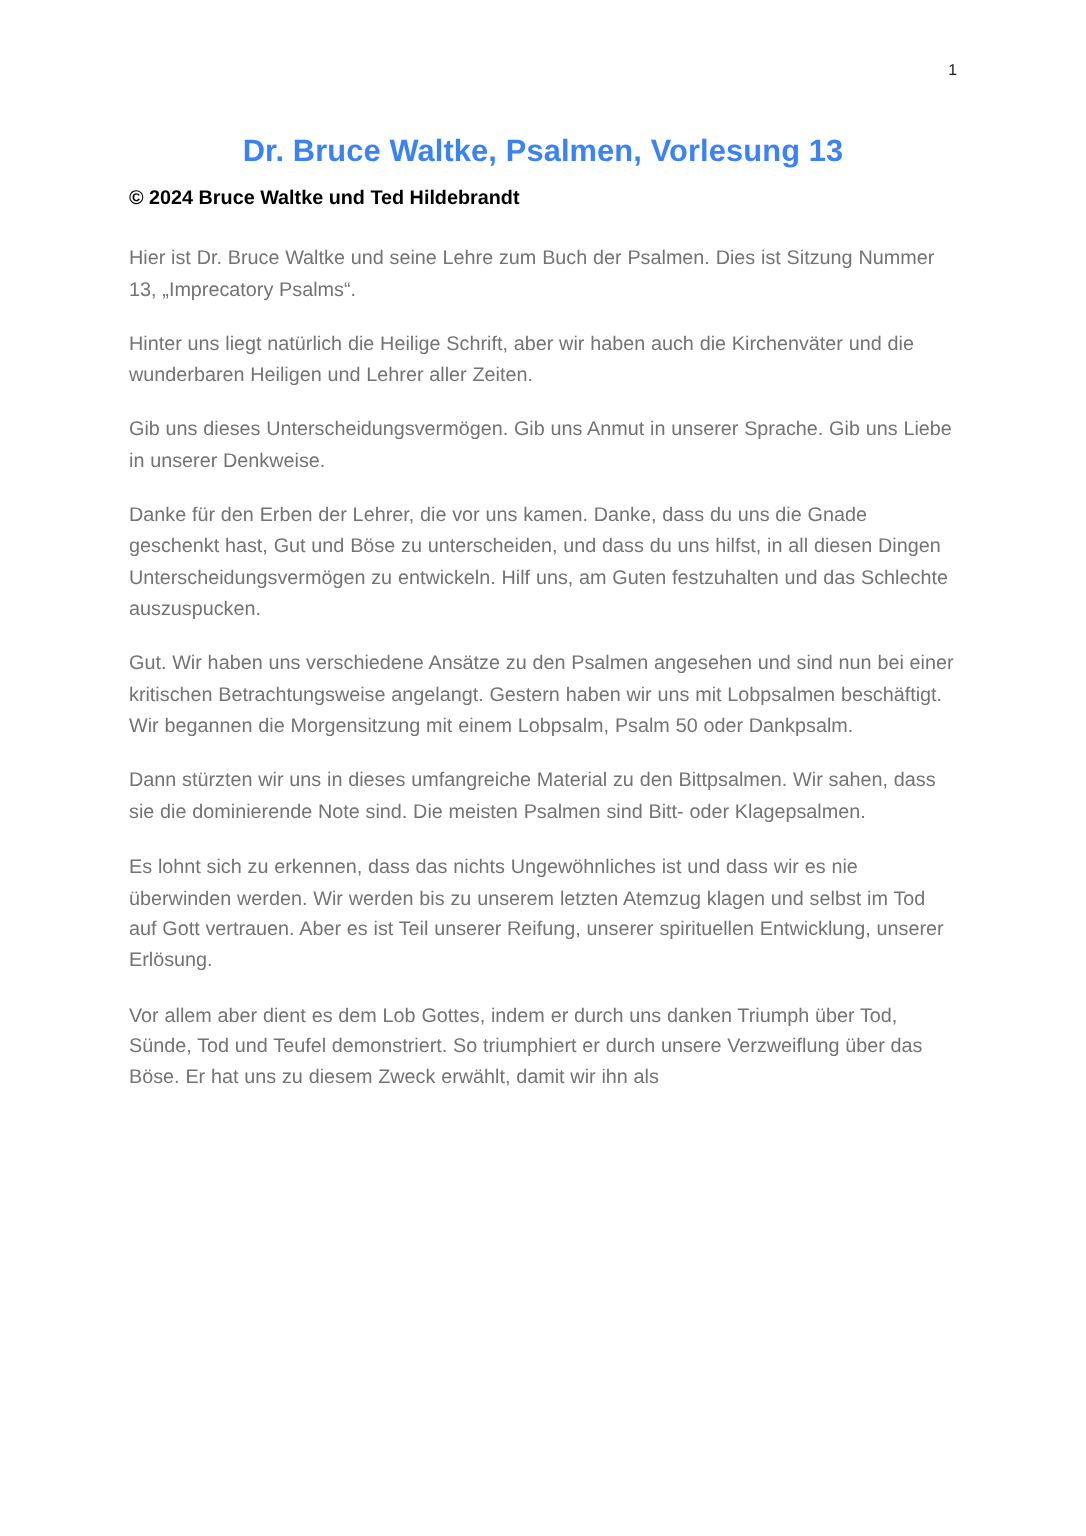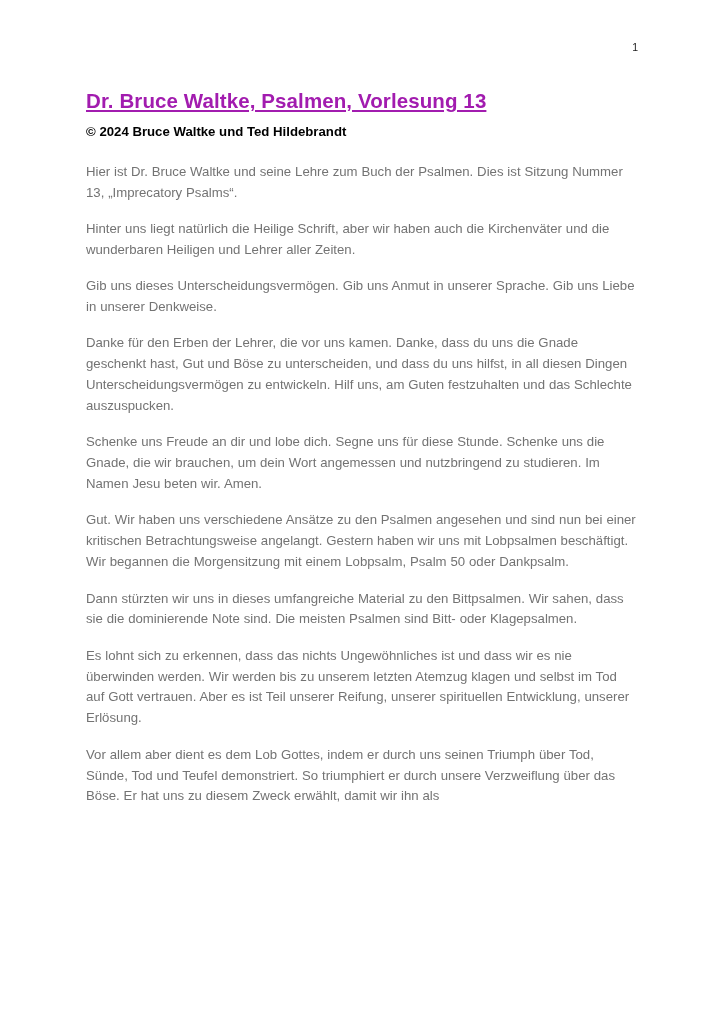--- a/index.html
+++ b/index.html
@@ -25,26 +25,26 @@
   .page-number {
     position: absolute;
     top: 42px;
     right: 86px;
     font-size: 10.5px;
     color: #1a1a1a;
     line-height: 1;
   }
   .doc-title {
     margin: 48px 0 0 0;
+    text-align: center;
     font-size: 20.5px;
     font-weight: bold;
     letter-spacing: 0.1px;
-    color: #a21caf;
+    color: #3b82f6;
     line-height: 1.25;
-    text-decoration: underline;
   }
   .doc-subtitle {
     margin: 9px 0 0 0;
     text-align: left;
     font-size: 13.2px;
     font-weight: bold;
     color: #000000;
     line-height: 1.3;
   }
   .body-text {
@@ -71,20 +71,19 @@
 
   <h1 class="doc-title">Dr. Bruce Waltke, Psalmen, Vorlesung 13</h1>
 
   <div class="doc-subtitle">© 2024 Bruce Waltke und Ted Hildebrandt</div>
 
   <div class="body-text">
     <p class="para">Hier ist Dr. Bruce Waltke und seine Lehre zum Buch der Psalmen. Dies ist Sitzung Nummer 13, „Imprecatory Psalms“.</p>
     <p class="para">Hinter uns liegt natürlich die Heilige Schrift, aber wir haben auch die Kirchenväter und die wunderbaren Heiligen und Lehrer aller Zeiten.</p>
     <p class="para">Gib uns dieses Unterscheidungsvermögen. Gib uns Anmut in unserer Sprache. Gib uns Liebe in unserer Denkweise.</p>
     <p class="para">Danke für den Erben der Lehrer, die vor uns kamen. Danke, dass du uns die Gnade geschenkt hast, Gut und Böse zu unterscheiden, und dass du uns hilfst, in all diesen Dingen Unterscheidungsvermögen zu entwickeln. Hilf uns, am Guten festzuhalten und das Schlechte auszuspucken.</p>
-    <p class="para">Schenke uns Freude an dir und lobe dich. Segne uns für diese Stunde. Schenke uns die Gnade, die wir brauchen, um dein Wort angemessen und nutzbringend zu studieren. Im Namen Jesu beten wir. Amen.</p>
     <p class="para">Gut. Wir haben uns verschiedene Ansätze zu den Psalmen angesehen und sind nun bei einer kritischen Betrachtungsweise angelangt. Gestern haben wir uns mit Lobpsalmen beschäftigt. Wir begannen die Morgensitzung mit einem Lobpsalm, Psalm 50 oder Dankpsalm.</p>
     <p class="para">Dann stürzten wir uns in dieses umfangreiche Material zu den Bittpsalmen. Wir sahen, dass sie die dominierende Note sind. Die meisten Psalmen sind Bitt- oder Klagepsalmen.</p>
     <p class="para">Es lohnt sich zu erkennen, dass das nichts Ungewöhnliches ist und dass wir es nie überwinden werden. Wir werden bis zu unserem letzten Atemzug klagen und selbst im Tod auf Gott vertrauen. Aber es ist Teil unserer Reifung, unserer spirituellen Entwicklung, unserer Erlösung.</p>
-    <p class="para">Vor allem aber dient es dem Lob Gottes, indem er durch uns seinen Triumph über Tod, Sünde, Tod und Teufel demonstriert. So triumphiert er durch unsere Verzweiflung über das Böse. Er hat uns zu diesem Zweck erwählt, damit wir ihn als</p>
+    <p class="para">Vor allem aber dient es dem Lob Gottes, indem er durch uns danken Triumph über Tod, Sünde, Tod und Teufel demonstriert. So triumphiert er durch unsere Verzweiflung über das Böse. Er hat uns zu diesem Zweck erwählt, damit wir ihn als</p>
   </div>
 
 </div>
 
 </body></html>

